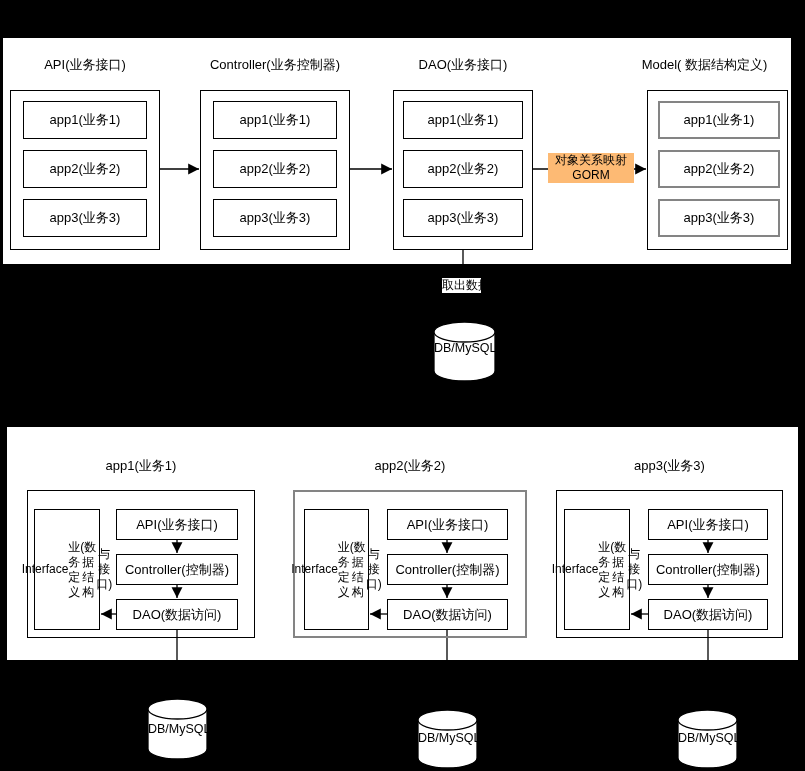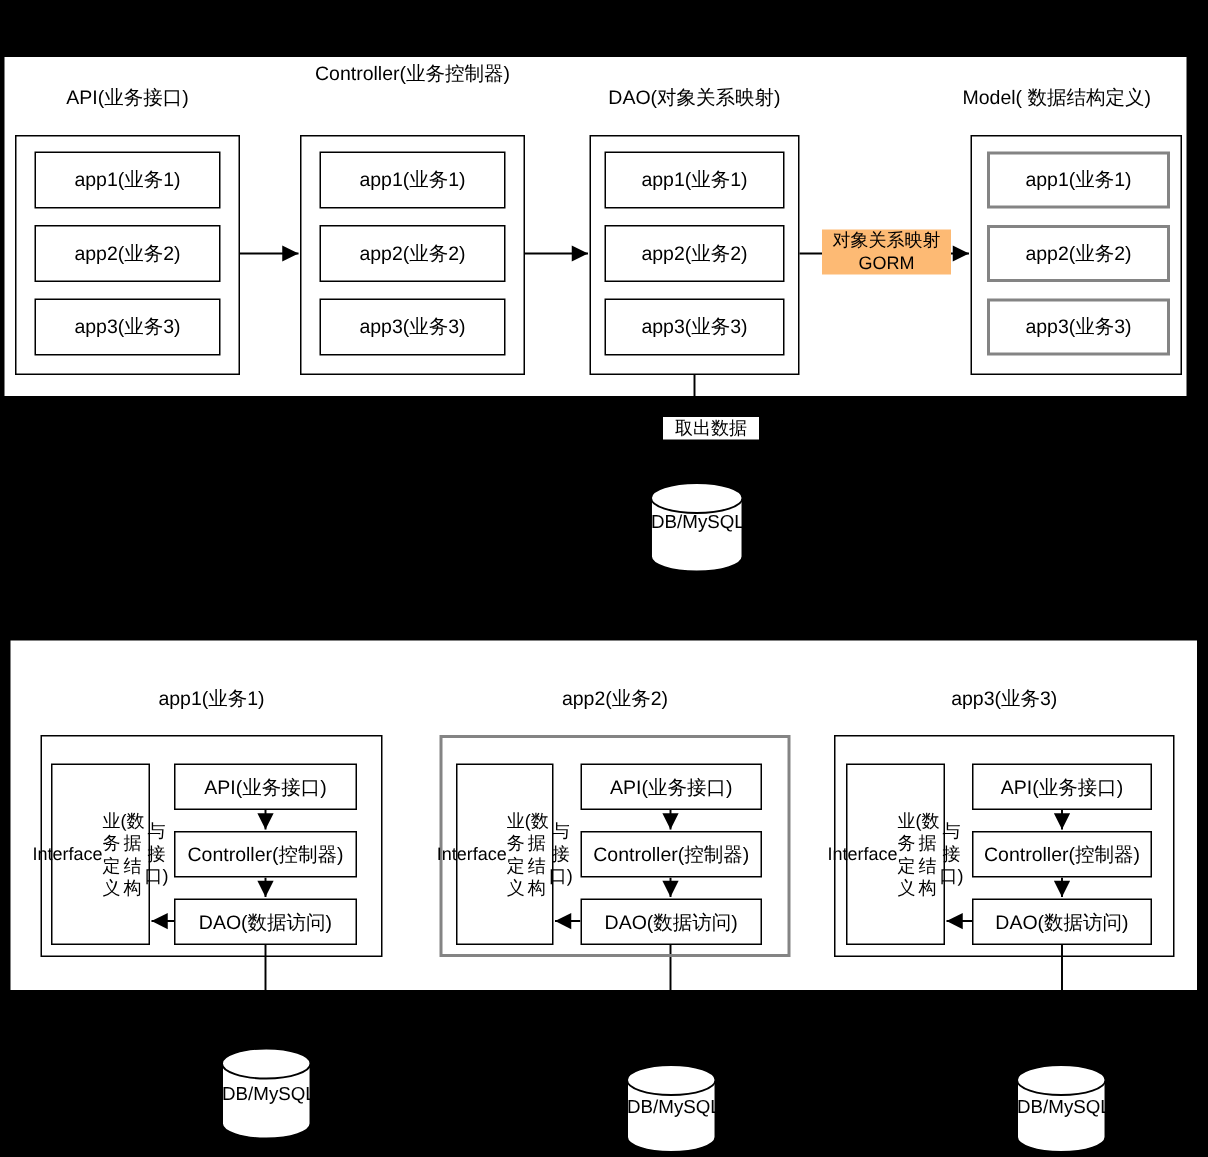--- a/index.html
+++ b/index.html
@@ -72,44 +72,44 @@
       <ellipse cx="29.5" cy="10" rx="29.5" ry="10" fill="#fff" stroke="#000" stroke-width="1.3"></ellipse>
     </g>
   </svg>
 
   <div class="title" style="left:10px;top:56px;width:150px;">API(业务接口)</div>
   <div class="box outer" style="left:10px;top:90px;width:150px;height:160px;"></div>
   <div class="box" style="left:23px;top:101px;width:124px;height:38px;">app1(业务1)</div>
   <div class="box" style="left:23px;top:150px;width:124px;height:38px;">app2(业务2)</div>
   <div class="box" style="left:23px;top:199px;width:124px;height:38px;">app3(业务3)</div>
 
-  <div class="title" style="left:200px;top:40px;width:150px;text-align:center;">Controller(业务控制器)</div>
+  <div class="title" style="left:200px;top:56px;width:150px;text-align:center;">Controller(业务控制器)</div>
   <div class="box outer" style="left:200px;top:90px;width:150px;height:160px;"></div>
   <div class="box" style="left:213px;top:101px;width:124px;height:38px;">app1(业务1)</div>
   <div class="box" style="left:213px;top:150px;width:124px;height:38px;">app2(业务2)</div>
   <div class="box" style="left:213px;top:199px;width:124px;height:38px;">app3(业务3)</div>
 
-  <div class="title" style="left:393px;top:56px;width:140px;">DAO(对象关系映射)</div>
+  <div class="title" style="left:393px;top:56px;width:140px;">DAO(业务接口)</div>
   <div class="box outer" style="left:393px;top:90px;width:140px;height:160px;"></div>
   <div class="box" style="left:403px;top:101px;width:120px;height:38px;">app1(业务1)</div>
   <div class="box" style="left:403px;top:150px;width:120px;height:38px;">app2(业务2)</div>
   <div class="box" style="left:403px;top:199px;width:120px;height:38px;">app3(业务3)</div>
 
   <div class="ormlabel" style="left:548px;top:153px;width:86px;">
     <div>对象关系映射</div>
     <div>GORM</div>
   </div>
 
   <div class="title" style="left:634px;top:56px;width:141px;text-align:center;">Model( 数据结构定义)</div>
   <div class="box outer" style="left:647px;top:90px;width:141px;height:160px;"></div>
   <div class="box gray" style="left:658px;top:101px;width:122px;height:38px;">app1(业务1)</div>
   <div class="box gray" style="left:658px;top:150px;width:122px;height:38px;">app2(业务2)</div>
   <div class="box gray" style="left:658px;top:199px;width:122px;height:38px;">app3(业务3)</div>
 
-  <div class="chip" style="left:442px;top:278px;width:64px;">取出数据</div>
+  <div class="chip" style="left:442px;top:278px;width:39px;">取出数据</div>
   <div class="dbtext" style="left:434px;top:341px;width:61px;">DB/MySQL</div>
 
   <div class="title" style="left:27px;top:457px;width:228px;">app1(业务1)</div>
   <div class="box outer" style="left:27px;top:490px;width:228px;height:148px;"></div>
   <div class="box iface" style="left:34px;top:509px;width:66px;height:121px;">
     <div>Interface</div>
     <div>业务定义</div>
     <div>(数据结构</div>
     <div>与接口)</div>
   </div>

